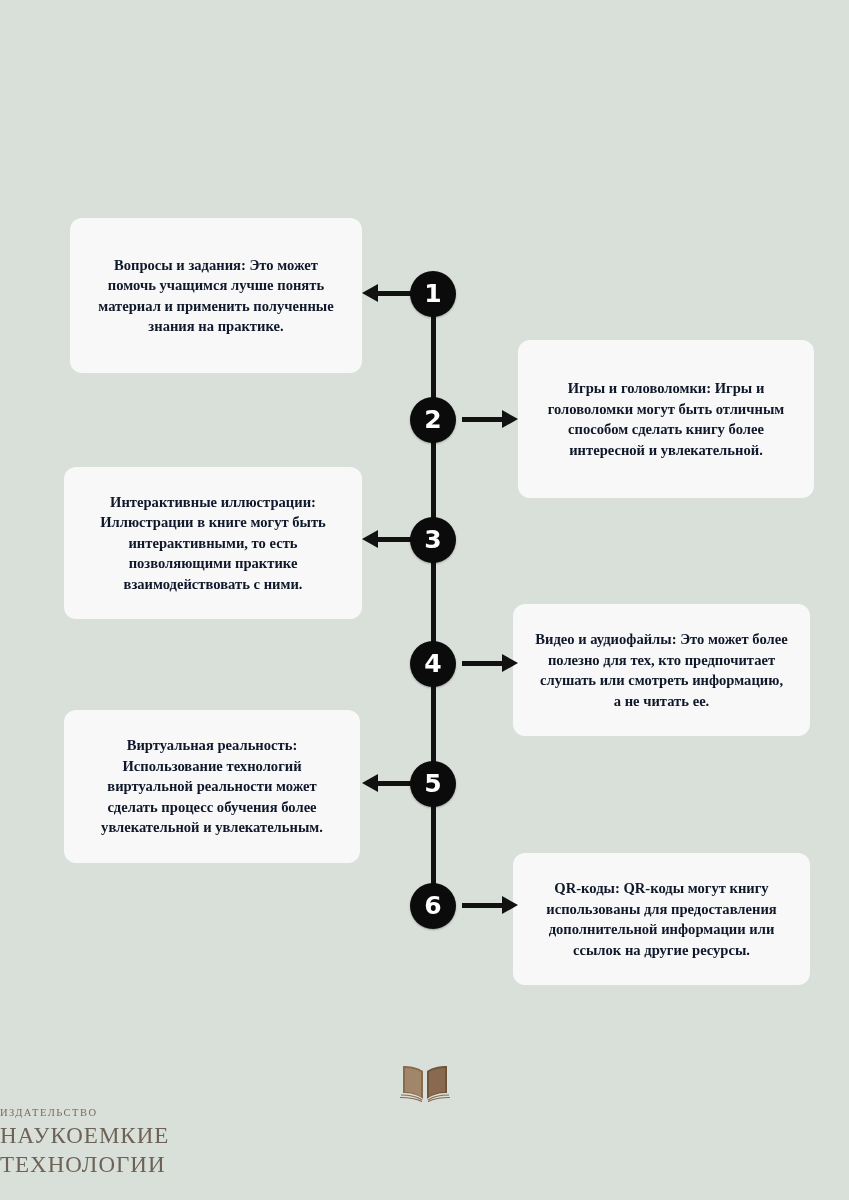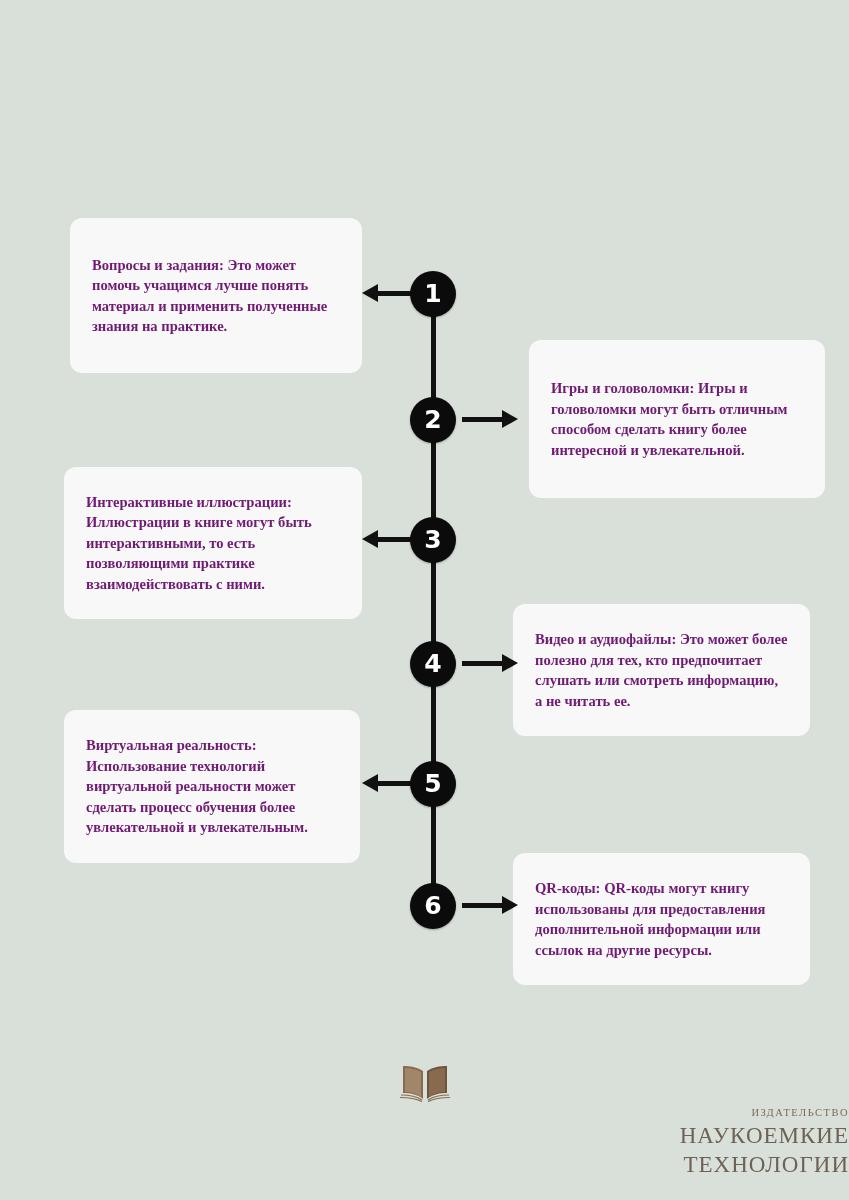--- a/index.html
+++ b/index.html
@@ -108,30 +108,31 @@
     justify-content: center;
     padding: 14px 22px;
     z-index: 2;
   }
   .card p {
     margin: 0;
     font-family: "Liberation Serif", serif;
     font-weight: 700;
     font-size: 14.6px;
     line-height: 20.5px;
-    color: #701a75;
+    color: #0f172a;
+    text-align: center;
   }
 
   
   .footer {
     position: absolute;
     left: 0;
     bottom: 22px;
     width: 849px;
-    text-align: right;
+    text-align: left;
   }
   .book-icon { display: block; margin: 0 auto 4px; }
   .imprint {
     font-family: "Liberation Serif", serif;
     font-size: 10.5px;
     letter-spacing: 1.5px;
     color: #7c6a56;
     text-transform: uppercase;
     line-height: 14px;
   }
@@ -156,21 +157,21 @@
   <div class="card" style="left:70px; top:218px; width:292px; height:155px;">
     <p>Вопросы и задания: Это может помочь учащимся лучше понять материал и применить полученные знания на практике.</p>
   </div>
   <div class="conn left" style="left:377px; top:291px; width:41px;">
     <span class="head"></span>
   </div>
   <div class="node" style="top:271px;">
     <span>1</span>
   </div>
 
-  <div class="card" style="left:529px; top:340px; width:296px; height:158px;">
+  <div class="card" style="left:518px; top:340px; width:296px; height:158px;">
     <p>Игры и головоломки: Игры и головоломки могут быть отличным способом сделать книгу более интересной и увлекательной.</p>
   </div>
   <div class="conn right" style="left:462px; top:417px; width:41px;">
     <span class="head"></span>
   </div>
   <div class="node" style="top:397px;">
     <span>2</span>
   </div>
 
   <div class="card" style="left:64px; top:467px; width:298px; height:152px;">

